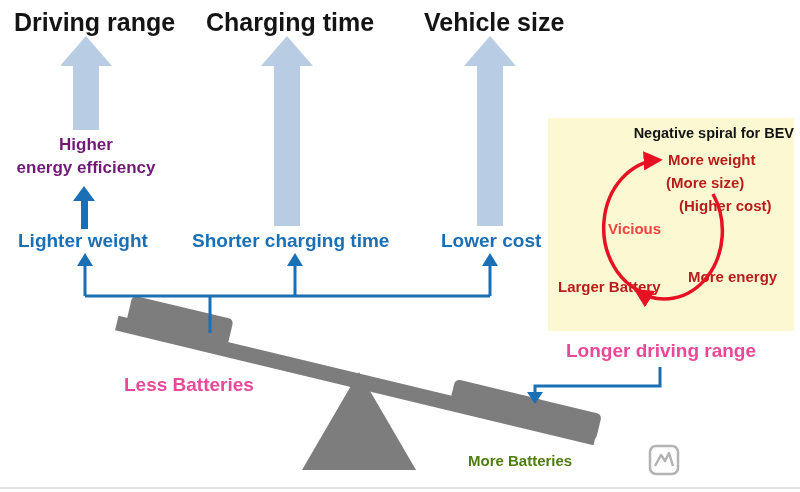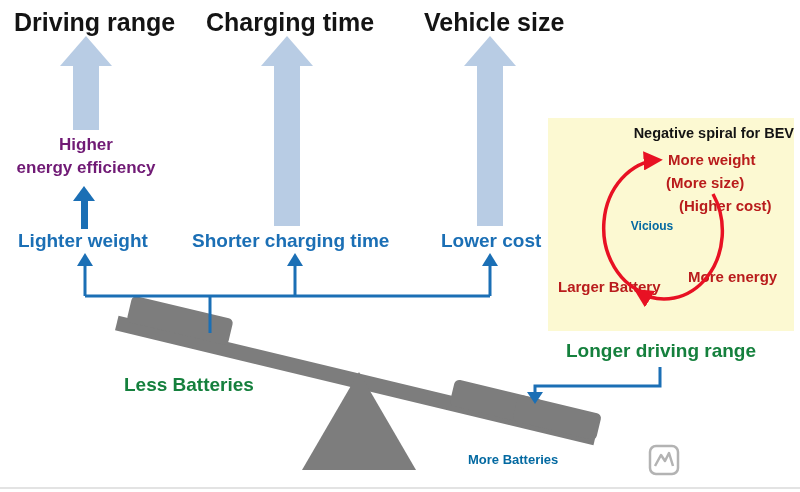--- a/index.html
+++ b/index.html
@@ -32,34 +32,34 @@
 
   .spiral-box { position:absolute; left:548px; top:118px; width:246px; height:213px; background:#fcf9d2; }
   .spiral-title { position:absolute; top:7px; left:0; width:100%; text-align:right;
     font-size:14.5px; font-weight:bold; color:#141414; }
   .spiral-item { position:absolute; font-size:15px; font-weight:bold; color:#b91c1c; white-space:nowrap; }
   #sp-more-weight { left:120px; top:33px; }
   #sp-more-size   { left:118px; top:56px; }
   #sp-higher-cost { left:114px; top:79px;margin-left:17px; }
   #sp-more-energy { left:140px; top:150px; }
   #sp-larger-battery { left:10px; top:160px; }
-  .vicious { position:absolute; left:60px; top:100px; width:88px; text-align:center;
-    color:#0369a1; font-weight:bold; font-size:12px; line-height:1.45; }
+  .vicious { position:absolute; left:60px; top:100px; width:88px; 
+    color:#ef4444; font-weight:bold; font-size:15px; line-height:1.45; }
 
   .plank { position:absolute; left:110px; top:373px; width:492px; height:15px;
     background:#7d7d7d; transform:rotate(13.5deg); }
   .battery { position:absolute; background:#7d7d7d; border-radius:5px; transform:rotate(13.5deg); }
   #bat1 { left:128px; top:307px; width:104px; height:27px; }
   #bat2 { left:451px; top:389px; width:90px;  height:27px; }
   #bat3 { left:514px; top:404px; width:86px;  height:27px; }
   .fulcrum { position:absolute; left:302px; top:372px; width:0; height:0;
     border-left:57px solid transparent; border-right:57px solid transparent; border-bottom:98px solid #7d7d7d; }
 
-  .label-blue { position:absolute; font-size:19px; font-weight:bold; color:#15803d; white-space:nowrap; }
-  .label-red  { position:absolute; font-size:13px; font-weight:bold; color:#0369a1; white-space:nowrap; }
+  .label-blue { position:absolute; font-size:19px; font-weight:bold; color:#ec4899; white-space:nowrap; }
+  .label-red  { position:absolute; font-size:15px; font-weight:bold; color:#4d7c0f; white-space:nowrap; }
   #less-bat   { left:124px; top:374px; }
   #more-bat   { left:468px; top:452px; }
   #longer-rng { left:566px; top:340px; }
 
   .watermark { position:absolute; left:648px; top:444px; display:flex; align-items:center; gap:7px;
     color:#b3b3b3; font-size:17px; }
   .watermark .wm-text { letter-spacing:1px; }
 
   .bottom-rule { position:absolute; left:0; top:487px; width:800px; height:2px; background:#e3e3e3; }
 </style>

